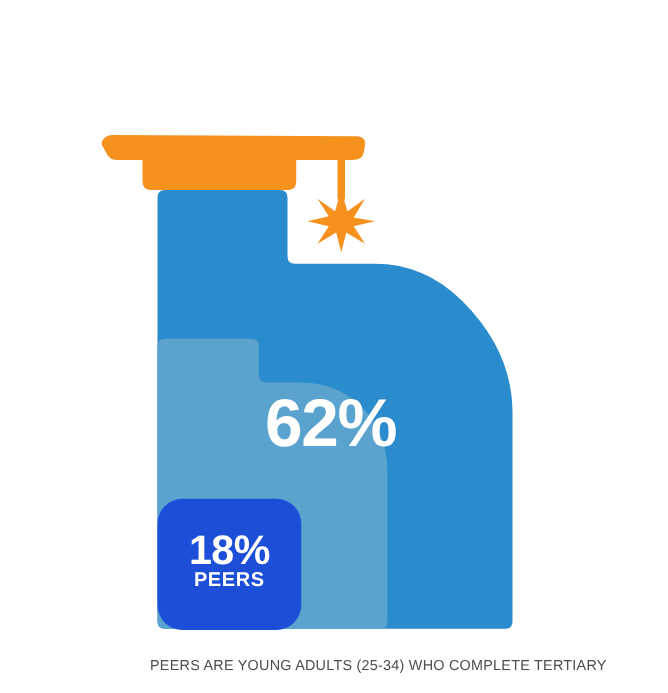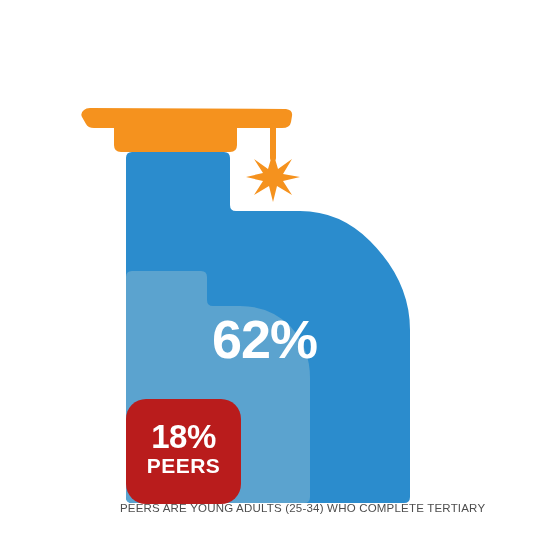--- a/index.html
+++ b/index.html
@@ -38,49 +38,49 @@
     letter-spacing: -1px;
     line-height: 1;
     white-space: nowrap;
   }
   .badge {
     position: absolute;
     left: 126px;
     top: 399px;
     width: 115px;
     height: 105px;
-    background: #b91c1c;
+    background: #1d4ed8;
     border-radius: 20px;
     display: flex;
     flex-direction: column;
     align-items: center;
     justify-content: center;
     box-sizing: border-box;
     padding-bottom: 6px;
   }
   .badge-value {
     font-family: "Liberation Sans", sans-serif;
     font-size: 33px;
     font-weight: bold;
     color: #ffffff;
     line-height: 1.05;
     letter-spacing: -0.5px;
   }
   .badge-label {
     font-family: "Liberation Sans", sans-serif;
-    font-size: 21px;
+    font-size: 16px;
     font-weight: bold;
     color: #ffffff;
     line-height: 1.05;
     letter-spacing: 0.5px;
   }
   .caption {
     position: absolute;
     left: 120px;
-    top: 500px;
+    top: 525px;
     width: 400px;
     font-family: "Liberation Sans", sans-serif;
     font-size: 11.5px;
     color: #4e4e4e;
     line-height: 1.45;
     letter-spacing: 0.2px;
   }
   .caption-line {
     display: block;
     white-space: nowrap;

